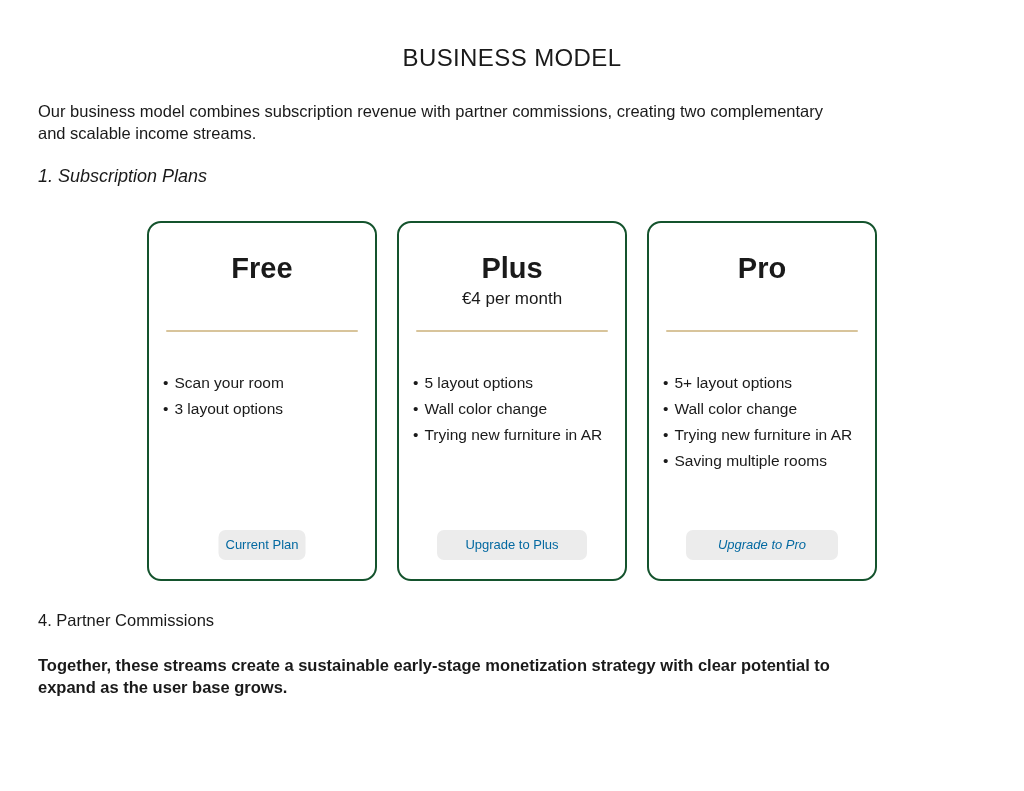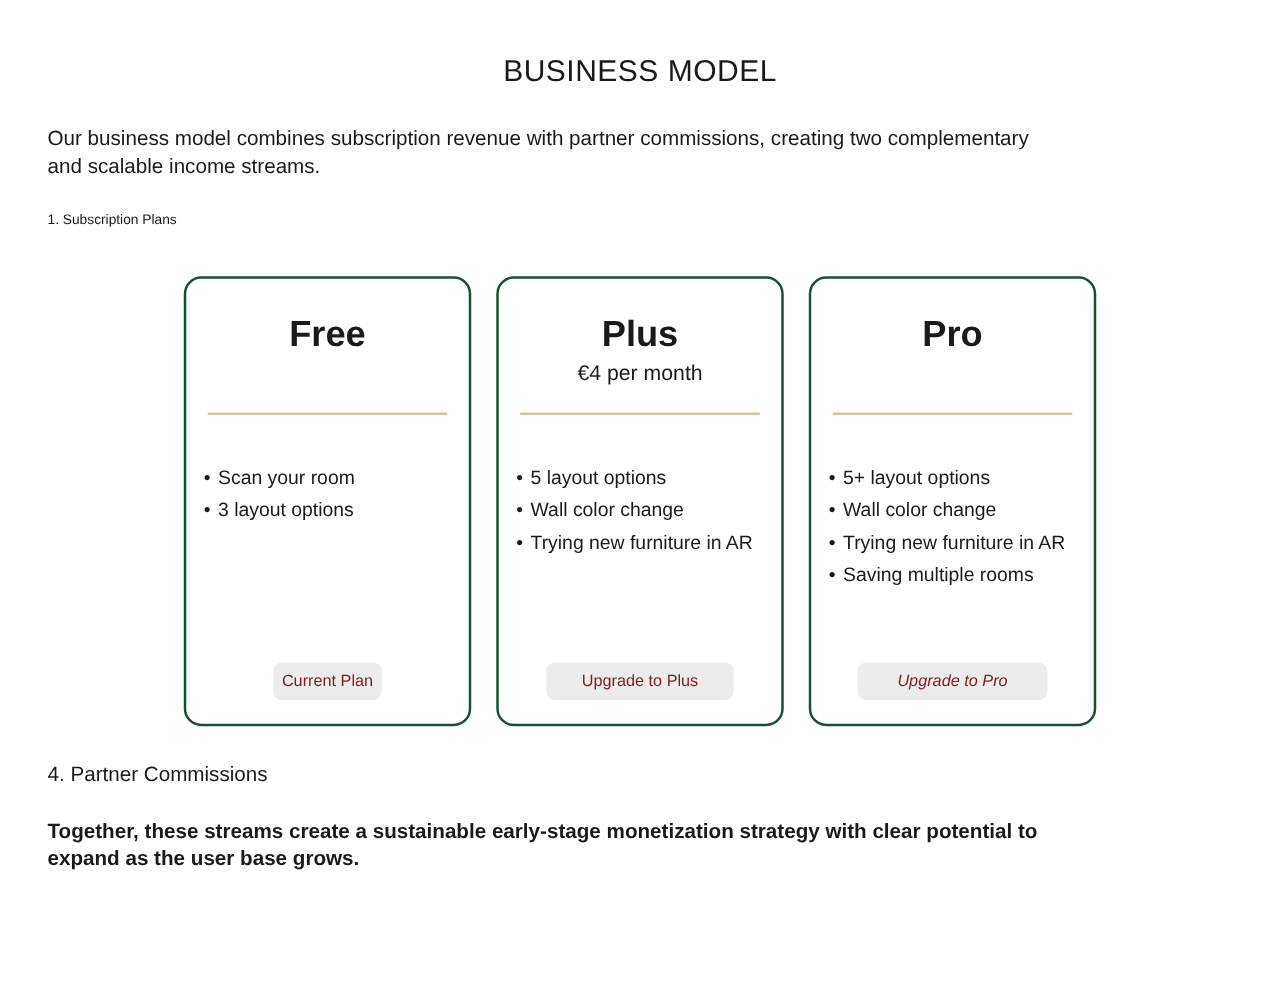--- a/index.html
+++ b/index.html
@@ -30,22 +30,23 @@
     line-height: 28px;
   }
   .intro {
     margin: 29px 38px 0 38px;
     font-size: 16.5px;
     line-height: 21.5px;
     white-space: pre-line;
   }
   .section-heading {
     margin: 22px 38px 0 38px;
-    font-size: 11px;
-    line-height: 21.5px;
+    font-size: 18px;
+    line-height: 21.5px;
+    font-style: italic;
   }
   .cards-row {
     margin-top: 33px;
     display: flex;
     justify-content: center;
     gap: 20px;
   }
   .card {
     box-sizing: border-box;
     position: relative;
@@ -96,21 +97,21 @@
   .plan-button {
     position: absolute;
     bottom: 19px;
     left: 50%;
     transform: translateX(-50%);
     box-sizing: border-box;
     height: 30px;
     border: none;
     border-radius: 7px;
     background: #ececec;
-    color: #7f1d1d;
+    color: #0369a1;
     font-family: "Liberation Sans", sans-serif;
     font-size: 13px;
     line-height: 30px;
     padding: 0;
     white-space: nowrap;
     cursor: pointer;
   }
   .btn-free { width: 87px; }
   .btn-plus { width: 150px; }
   .btn-pro  { width: 152px; font-style: italic; }

